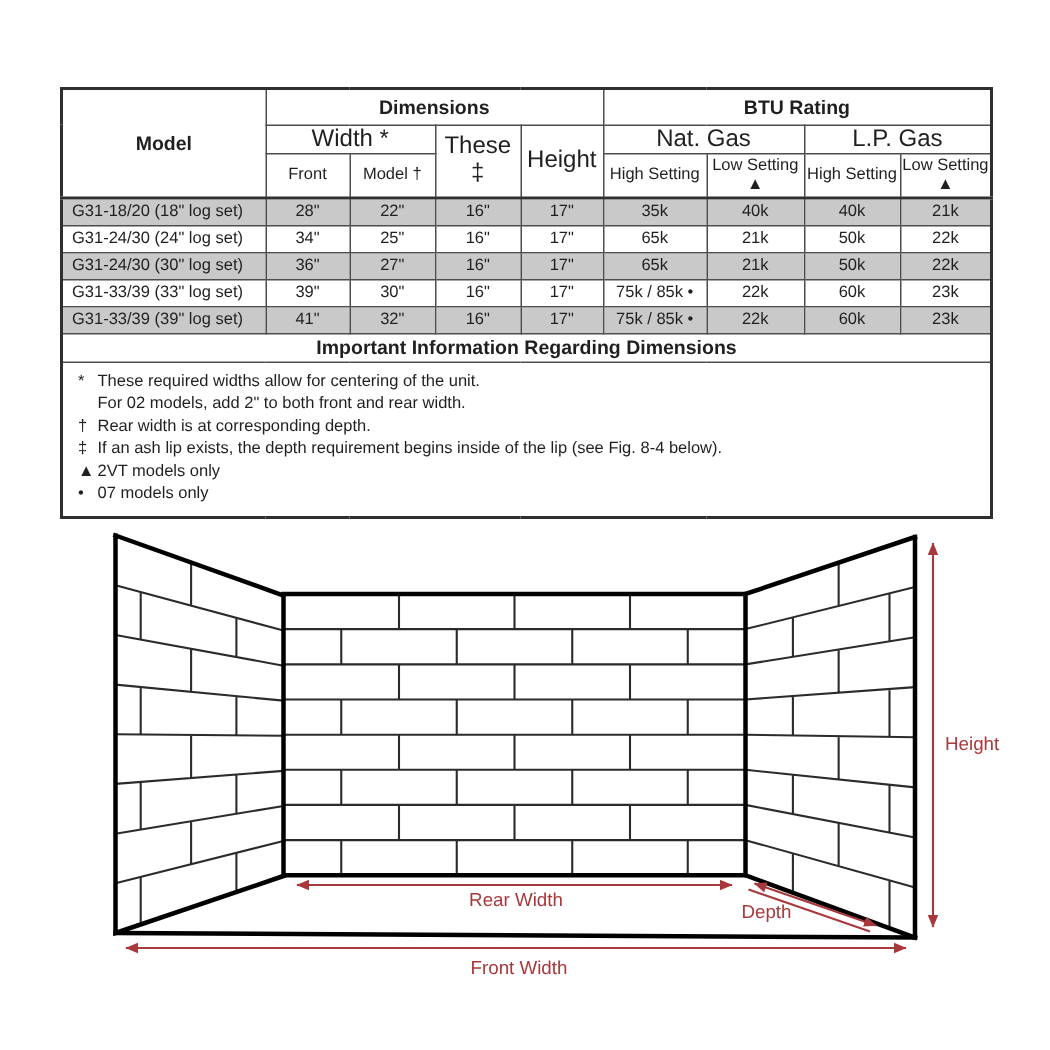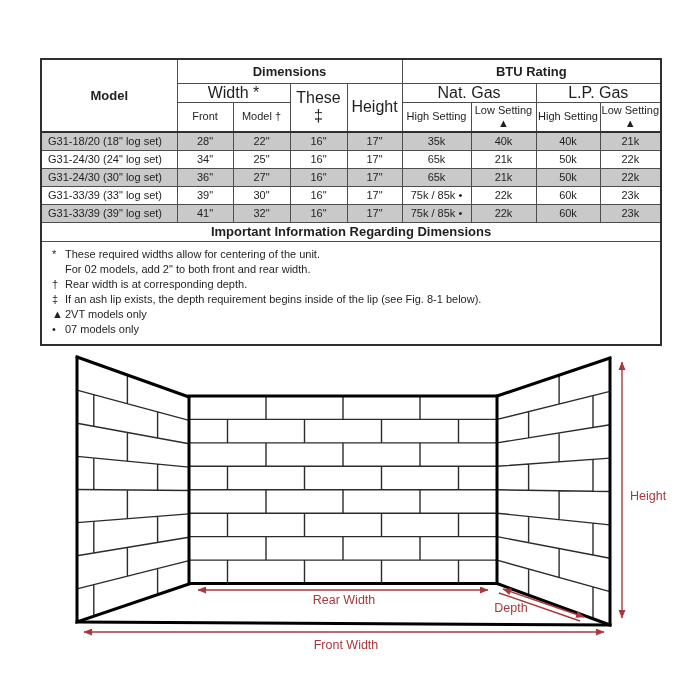--- a/index.html
+++ b/index.html
@@ -144,21 +144,21 @@
               <div class="fn-line">
                 <span class="fn-marker"></span>
                 <span class="fn-text">For 02 models, add 2" to both front and rear width.</span>
               </div>
               <div class="fn-line">
                 <span class="fn-marker">†</span>
                 <span class="fn-text">Rear width is at corresponding depth.</span>
               </div>
               <div class="fn-line">
                 <span class="fn-marker">‡</span>
-                <span class="fn-text">If an ash lip exists, the depth requirement begins inside of the lip (see Fig. 8-1 below).</span>
+                <span class="fn-text">If an ash lip exists, the depth requirement begins inside of the lip (see Fig. 8-4 below).</span>
               </div>
               <div class="fn-line">
                 <span class="fn-marker">▲</span>
                 <span class="fn-text">2VT models only</span>
               </div>
               <div class="fn-line">
                 <span class="fn-marker">•</span>
                 <span class="fn-text">07 models only</span>
               </div>
             </div>

